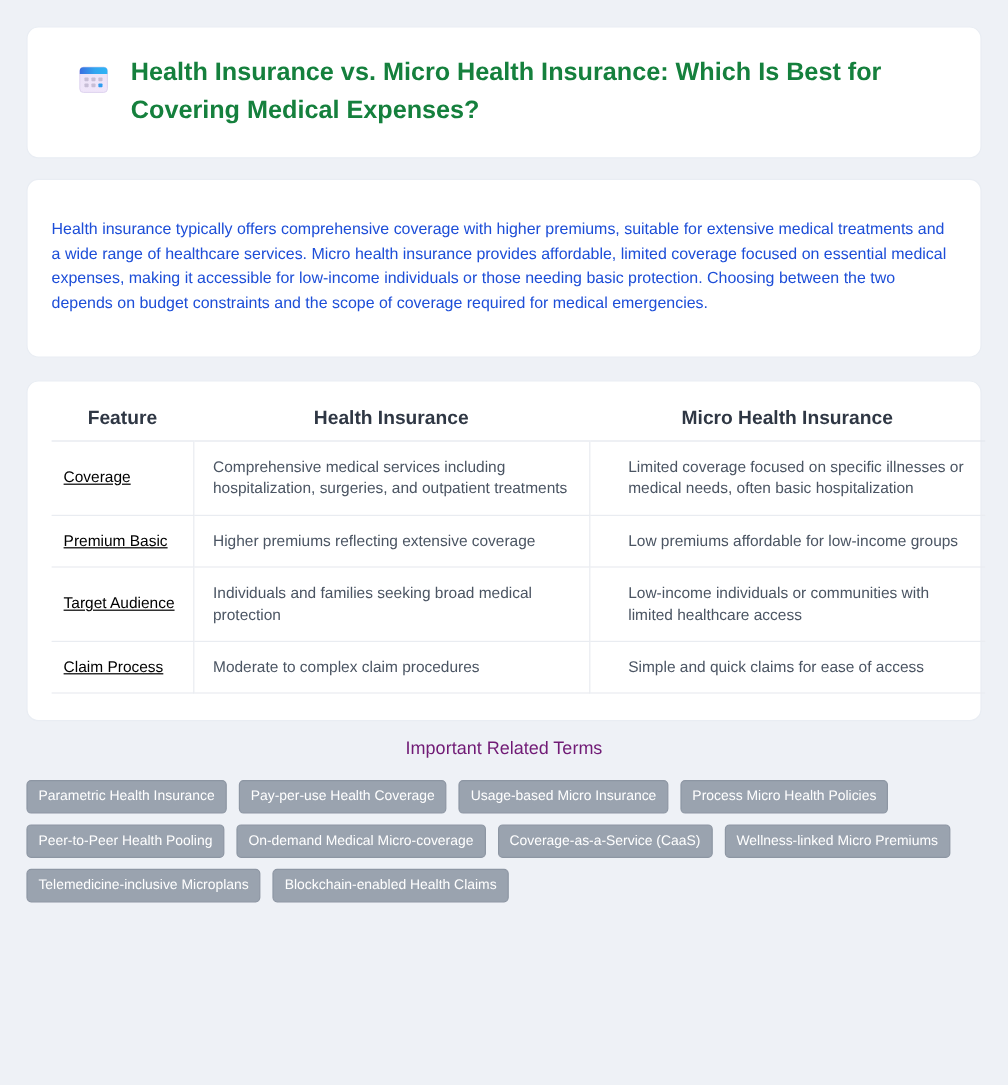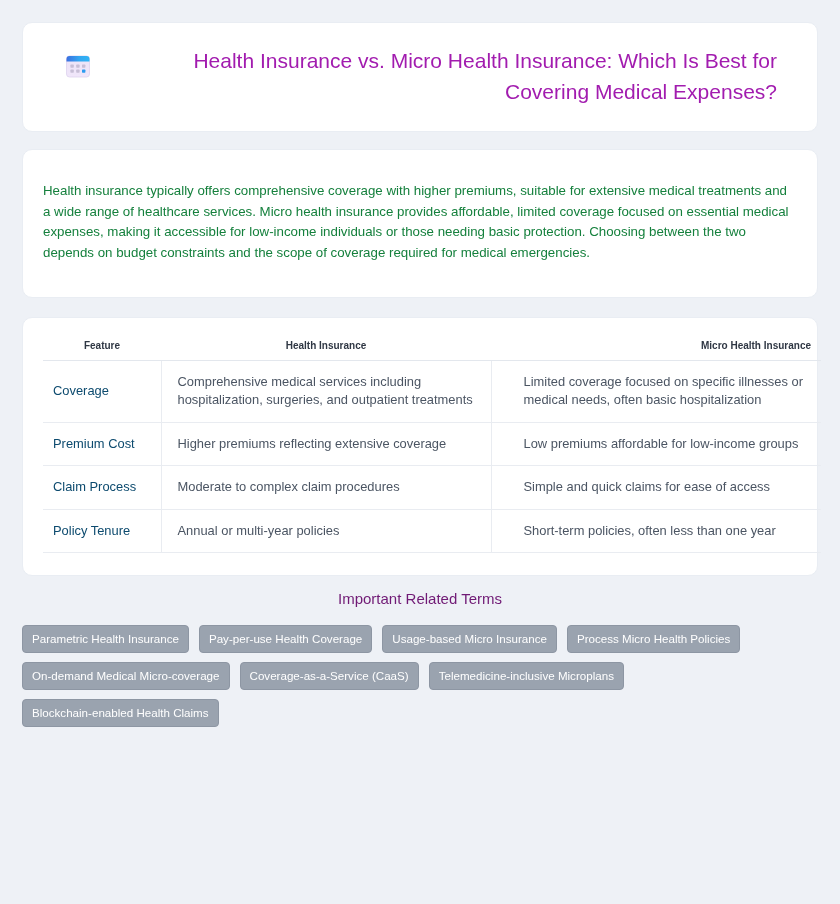--- a/index.html
+++ b/index.html
@@ -38,80 +38,81 @@
     flex: 0 0 auto;
     width: 30px;
     height: 30px;
     margin-top: 7px;
     position: relative;
     display: inline-block;
   }
   .title-text {
     font-size: 21px;
     line-height: 31px;
-    color: #a21caf;
-    text-align: right;
-    font-weight: 400;
+    color: #15803d;
+    text-align: left;
+    font-weight: 700;
     max-width: 680px;
   }
 
   
   .intro-card {
     background: #ffffff;
     border: 1px solid #e9edf3;
     border-radius: 10px;
     padding: 18px 20px 20px 20px;
     margin-bottom: 19px;
   }
   .intro-text {
     font-size: 13.3px;
     line-height: 20.6px;
-    color: #15803d;
+    color: #1d4ed8;
     text-align: left;
   }
 
   
   .table-card {
     background: #ffffff;
     border: 1px solid #e9edf3;
     border-radius: 10px;
     padding: 14px 20px 22px 20px;
     margin-bottom: 14px;
   }
   table.cmp {
     width: 100%;
     border-collapse: collapse;
     table-layout: fixed;
   }
   table.cmp th {
-    font-size: 10px;
+    font-size: 16px;
     font-weight: 700;
     color: #2f3744;
     text-align: center;
     padding: 8px 10px 9px 10px;
     border-bottom: 1px solid #e3e7ed;
     vertical-align: bottom;
   }
   table.cmp th.col-feature { width: 118px; }
   table.cmp th.col-a { width: 330px; }
-  table.cmp th.col-b { width: 330px; text-align: right; }
+  table.cmp th.col-b { width: 330px; }
 
   table.cmp td {
     font-size: 12.9px;
     line-height: 18.4px;
     color: #4b5563;
     padding: 12px 10px 12px 10px;
     vertical-align: middle;
     border-bottom: 1px solid #e9ecf1;
   }
   table.cmp td.feature {
-    color: #0c4a6e;
+    color: #000000;
     padding-left: 10px;
     padding-right: 8px;
     border-right: 1px solid #e9ecf1;
+    text-decoration: underline;
   }
   table.cmp td.vala {
     padding-left: 16px;
     padding-right: 14px;
     border-right: 1px solid #e9ecf1;
   }
   table.cmp td.valb {
     padding-left: 32px;
     padding-right: 8px;
   }
@@ -188,45 +189,47 @@
           <th class="col-b">Micro Health Insurance</th>
         </tr>
       </thead>
       <tbody>
         <tr>
           <td class="feature">Coverage</td>
           <td class="vala">Comprehensive medical services including hospitalization, surgeries, and outpatient treatments</td>
           <td class="valb">Limited coverage focused on specific illnesses or medical needs, often basic hospitalization</td>
         </tr>
         <tr>
-          <td class="feature">Premium Cost</td>
+          <td class="feature">Premium Basic</td>
           <td class="vala">Higher premiums reflecting extensive coverage</td>
           <td class="valb">Low premiums affordable for low-income groups</td>
+        </tr>
+        <tr>
+          <td class="feature">Target Audience</td>
+          <td class="vala">Individuals and families seeking broad medical protection</td>
+          <td class="valb">Low-income individuals or communities with limited healthcare access</td>
         </tr>
         <tr>
           <td class="feature">Claim Process</td>
           <td class="vala">Moderate to complex claim procedures</td>
           <td class="valb">Simple and quick claims for ease of access</td>
-        </tr>
-        <tr>
-          <td class="feature">Policy Tenure</td>
-          <td class="vala">Annual or multi-year policies</td>
-          <td class="valb">Short-term policies, often less than one year</td>
         </tr>
       </tbody>
     </table>
   </div>
 
   <div>
     <div class="terms-title">Important Related Terms</div>
     <div class="tags">
       <span class="tag">Parametric Health Insurance</span>
       <span class="tag">Pay-per-use Health Coverage</span>
       <span class="tag">Usage-based Micro Insurance</span>
       <span class="tag">Process Micro Health Policies</span>
+      <span class="tag">Peer-to-Peer Health Pooling</span>
       <span class="tag">On-demand Medical Micro-coverage</span>
       <span class="tag">Coverage-as-a-Service (CaaS)</span>
+      <span class="tag">Wellness-linked Micro Premiums</span>
       <span class="tag">Telemedicine-inclusive Microplans</span>
       <span class="tag">Blockchain-enabled Health Claims</span>
     </div>
   </div>
 
 </div>
 
 </body></html>

